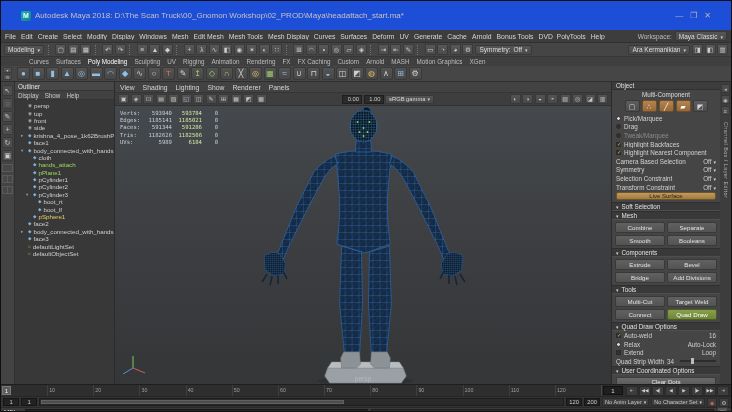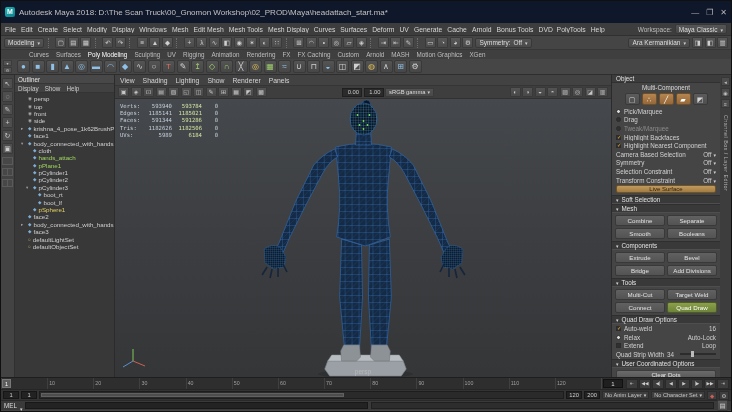--- a/index.html
+++ b/index.html
@@ -1,20 +1,20 @@
 <!DOCTYPE html>
 <html><head>
 <meta charset="utf-8">
 <style>
   *{margin:0;padding:0;box-sizing:border-box;}
   html,body{background:#1a1a1a;}
   .win{width:732px;height:412px;position:relative;overflow:hidden;background:#444;
        font-family:"Liberation Sans","DejaVu Sans",sans-serif;color:#ccc;border:1px solid #101010;}
   
-  .titlebar{height:22px;background:#0f172a;display:flex;align-items:center;gap:4px;padding:0 4px;}
+  .titlebar{height:29px;background:#1d4ed8;display:flex;align-items:center;gap:4px;padding:0 20px;}
   .mlogo{width:10px;height:10px;border-radius:2px;background:linear-gradient(135deg,#19b5b5,#0d7f8c);
          color:#fff;font-size:7px;font-weight:bold;text-align:center;line-height:10px;flex:none;}
   .title{flex:1;font-size:8px;color:#c2c2c2;white-space:nowrap;overflow:hidden;}
   .winbtns{display:flex;gap:7px;font-size:8px;color:#b5b5b5;}
   .winbtns span{cursor:default;}
   
   .menubar{height:13px;background:#3d3d3d;border-bottom:1px solid #303030;display:flex;align-items:center;padding:0 4px;}
   .mitems{display:flex;gap:5px;overflow:hidden;white-space:nowrap;}
   .mi{font-size:6.8px;color:#d6d6d6;}
   .mbright{margin-left:auto;display:flex;align-items:center;gap:3px;flex:none;}

